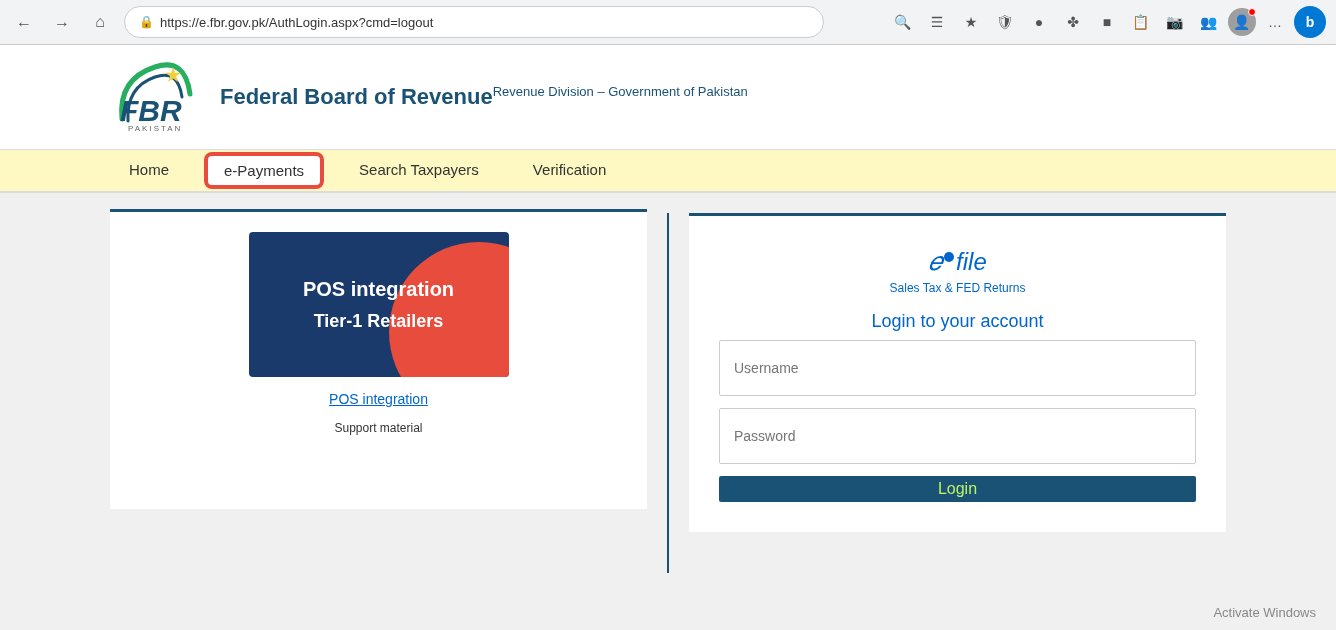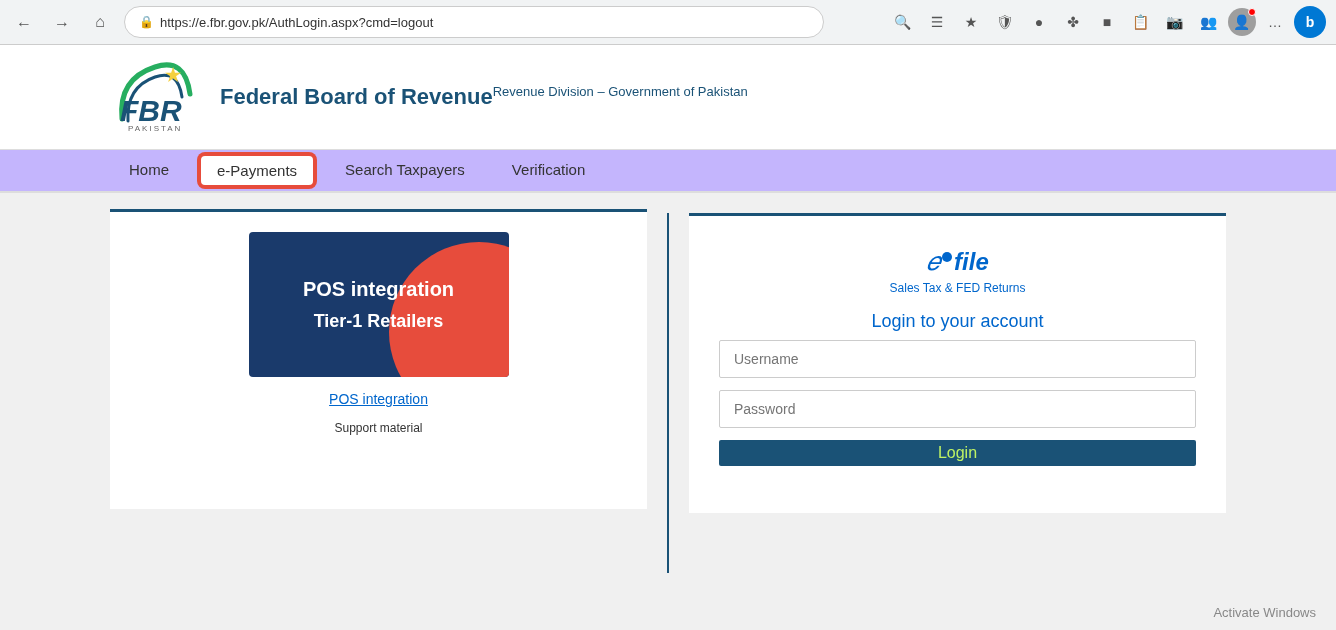--- a/index.html
+++ b/index.html
@@ -69,23 +69,23 @@
     }
     .org-name .main-name {
       font-size: 22px; font-weight: bold; color: #1a5276;
     }
     .org-name .sub-name {
       font-size: 13px; color: #1a5276;
     }
 
     
     .site-nav {
-      background: #c4b5fd;
+      background: #fef9c3;
       padding: 0 110px;
-      display: flex; gap: 9px;
+      display: flex; gap: 16px;
       border-bottom: 2px solid #ddd;
     }
     .nav-item {
       padding: 10px 18px; font-size: 15px; color: #333; cursor: pointer;
       border: 1px solid transparent; position: relative; text-decoration: none;
       display: inline-block;
     }
     .nav-item.highlighted {
       border: 2px solid #e74c3c;
       border-radius: 6px;
@@ -151,31 +151,31 @@
       display: flex; align-items: center; gap: 2px;
     }
     .efile-e {
       font-size: 26px; color: #0066cc; font-style: italic; font-weight: 300;
     }
     .efile-dot {
       width: 10px; height: 10px; background: #0066cc; border-radius: 50%;
       margin-top: -10px;
     }
     .efile-file {
-      font-size: 24px; color: #0066cc; font-style: italic; font-weight: 700;
+      font-size: 24px; color: #0066cc; font-style: italic; font-weight: 400;
     }
     .efile-subtitle {
       font-size: 12px; color: #0066cc; margin-top: 4px;
     }
     .login-title {
       font-size: 18px; color: #0066cc; margin-bottom: 8px; text-align: center;
     }
     .login-form { display: flex; flex-direction: column; gap: 12px; }
     .login-input {
-      width: 100%; padding: 10px 14px; border: 1px solid #ccc;
+      width: 100%; padding: 19px 14px; border: 1px solid #ccc;
       font-size: 14px; color: #888; border-radius: 2px;
     }
     .login-btn {
       width: 100%; padding: 4px; background: #1a5276; color: #bef264;
       border: none; font-size: 16px; cursor: pointer; border-radius: 2px;
     }
 
     
     .panel-divider {
       width: 2px; background: #1a5276; margin: 20px 0;

